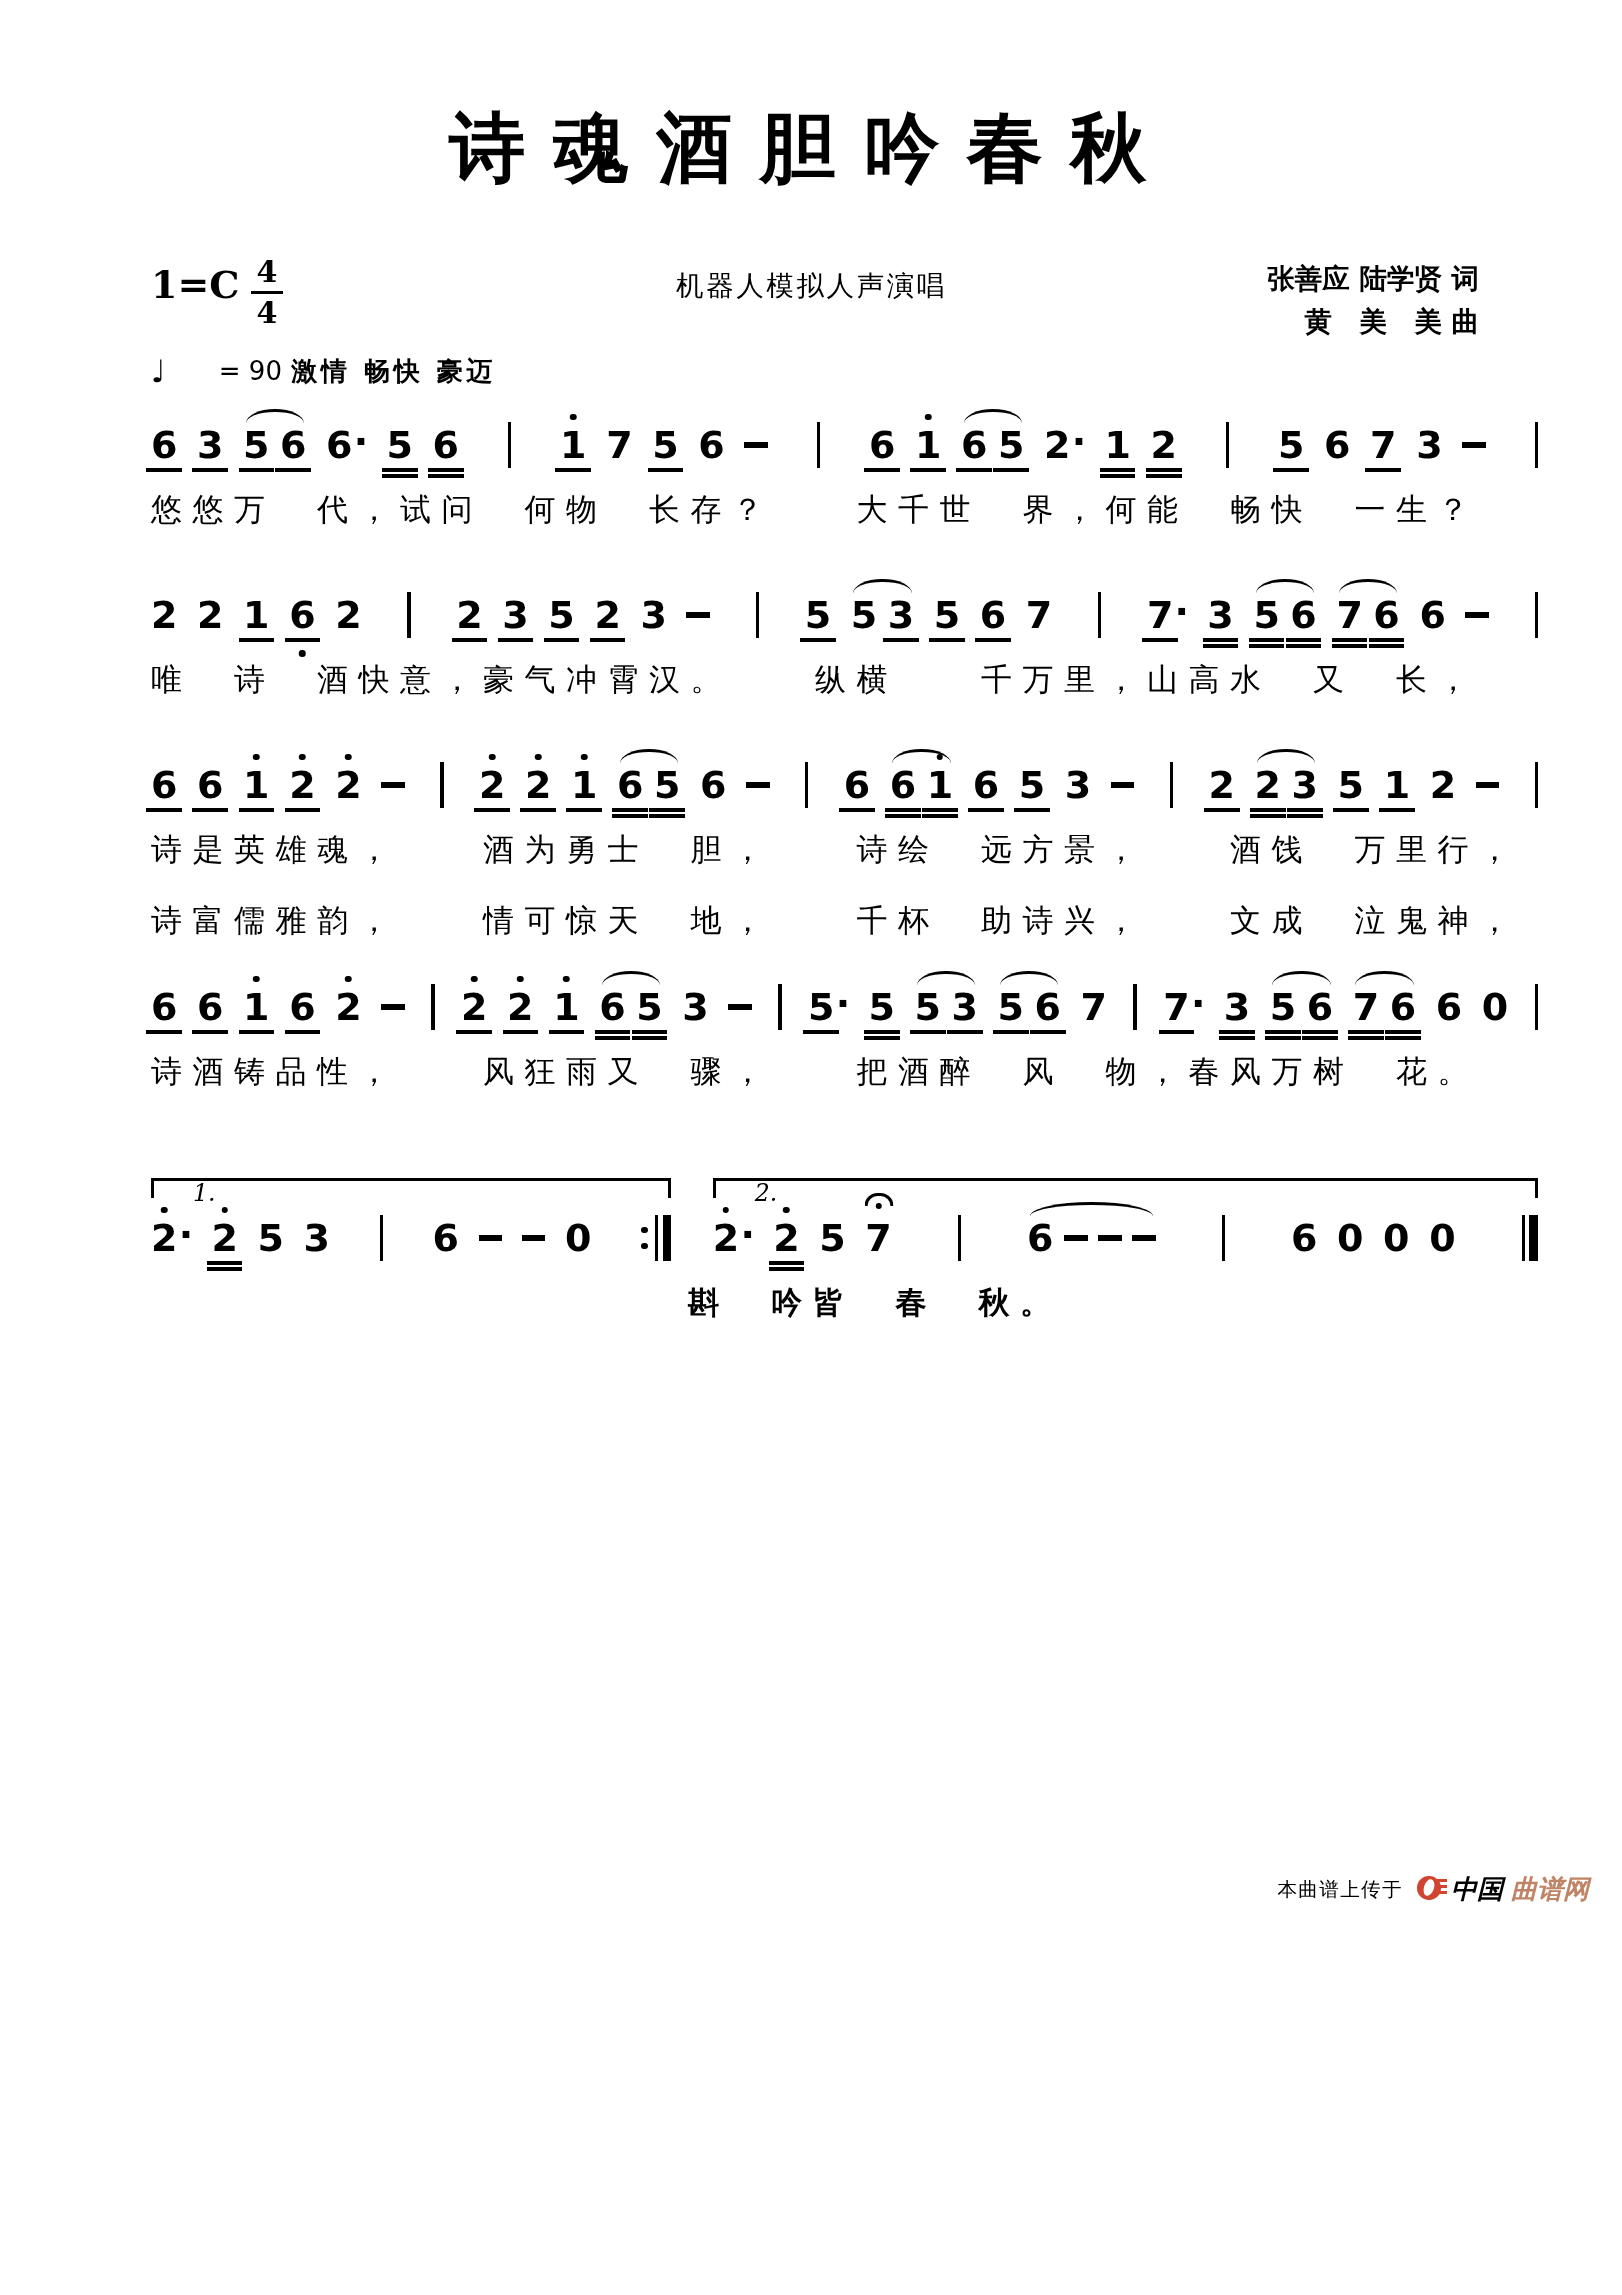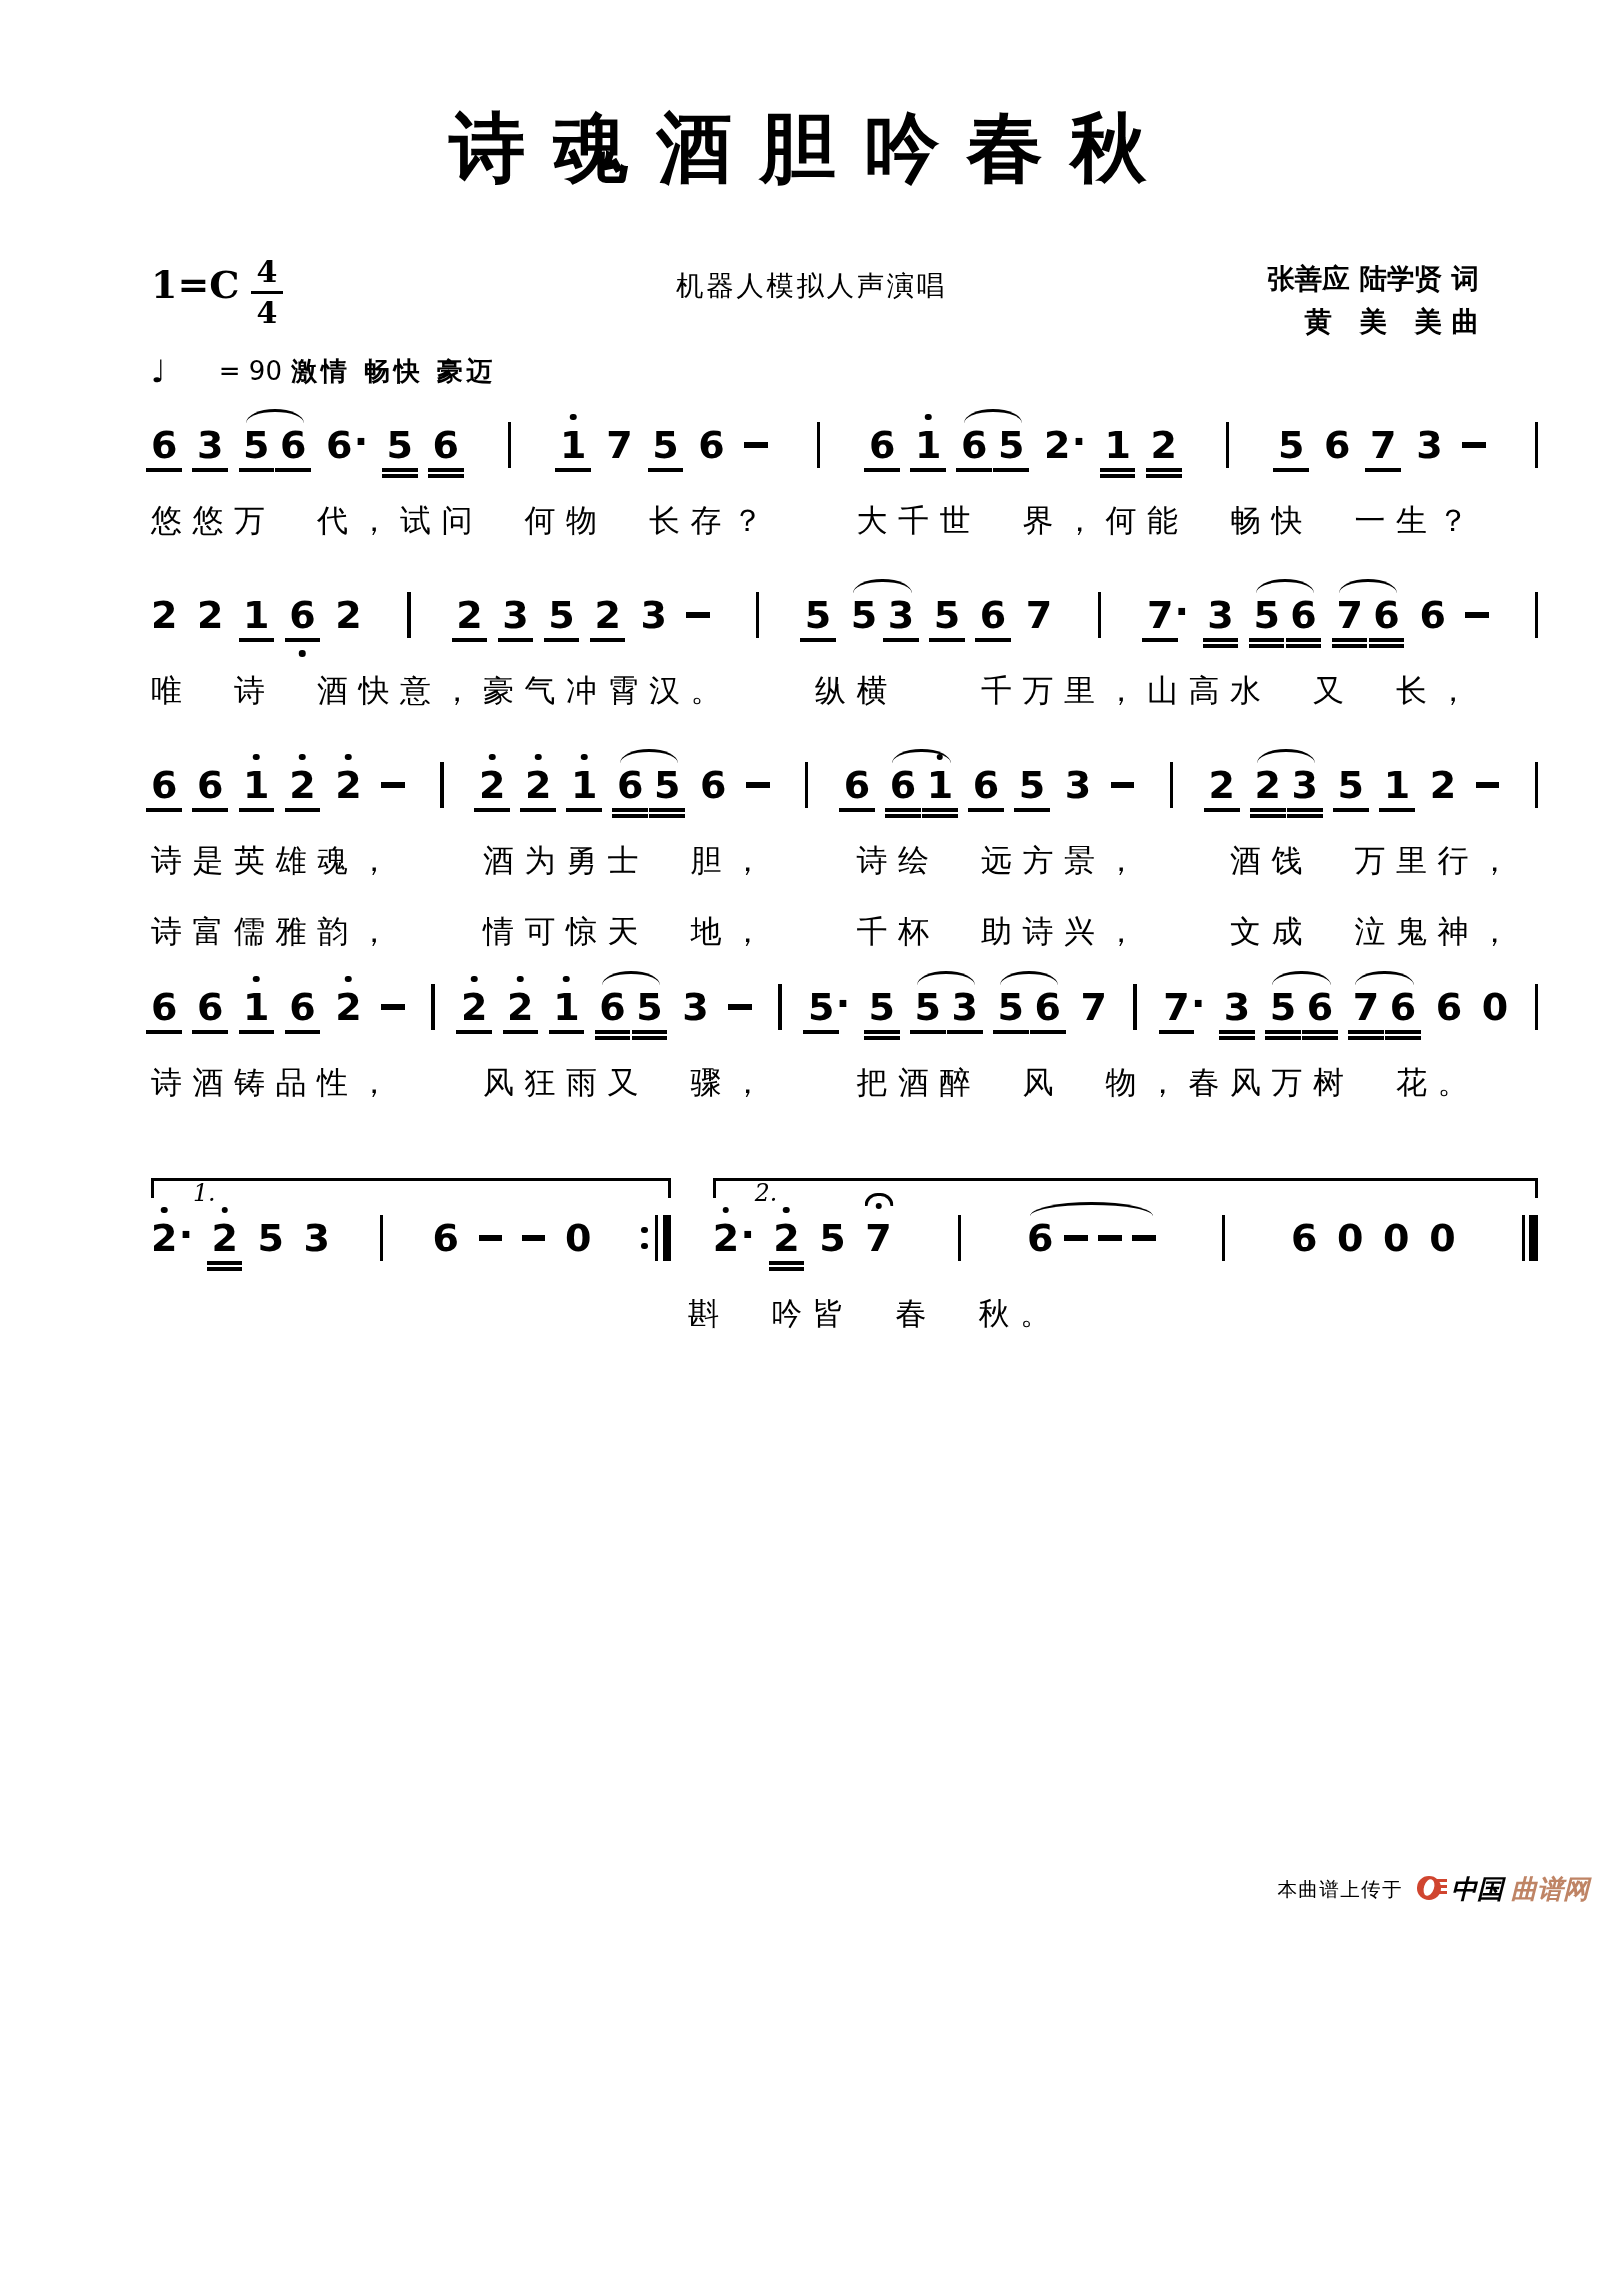--- a/index.html
+++ b/index.html
@@ -50,24 +50,24 @@
               width:29px; height:13px; border:3.3px solid #000; border-bottom:none;
               border-radius:29px 29px 0 0; }
   .ferm-dot { position:absolute; top:-15.7px; left:50%; transform:translateX(-50%);
               width:6.5px; height:6.5px; border-radius:50%; background:#000; }
   .bar { display:inline-flex; align-items:center; gap:4.6px; height:46px; }
   .bar .thin  { width:3.3px;  height:46px; background:#000; }
   .bar .thick { width:8.5px; height:46px; background:#000; }
   .rdots { display:inline-flex; flex-direction:column; justify-content:center; gap:9.2px; height:46px; margin-right:2.6px; }
   .rdots i { width:6.5px; height:6.5px; border-radius:50%; background:#000; }
 
-  .lyrics { margin-top:32px; font-family:"DejaVu Serif", serif; font-size:31px;
+  .lyrics { margin-top:21px; font-family:"DejaVu Serif", serif; font-size:31px;
             letter-spacing:10.5px; white-space:pre; }
   .lyrics + .lyrics { margin-top:29px; }
-  .lyrics.shift { margin-left:537px; }
+  .lyrics.shift { margin-left:537px;font-weight:bold; }
 
   
   .final-line { display:flex; justify-content:space-between; align-items:flex-end; }
   .volta { position:relative; padding-top:37px; }
   .volta .vmeasures { display:flex; align-items:center; justify-content:space-between; }
   .volta-bracket { position:absolute; top:0; left:0; right:0; height:19.6px;
                    border-top:3.9px solid #000; border-left:3.9px solid #000; border-right:3.9px solid #000; }
   .volta-label { position:absolute; top:1.3px; left:42px; font-family:"DejaVu Serif", serif;
                  font-style:italic; font-size:23.6px; }
   .volta.v1 { flex:0 0 37.5%; }

